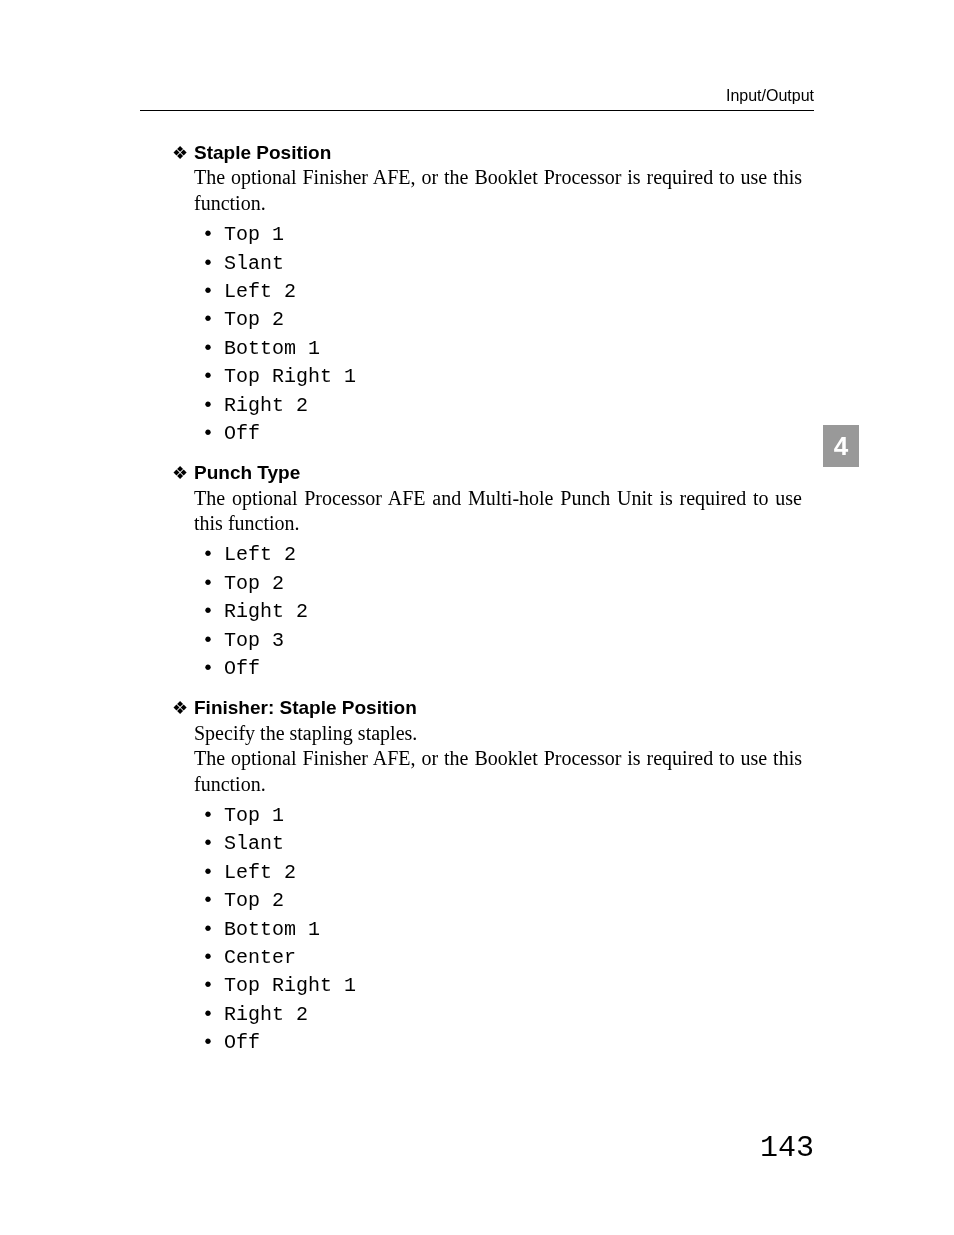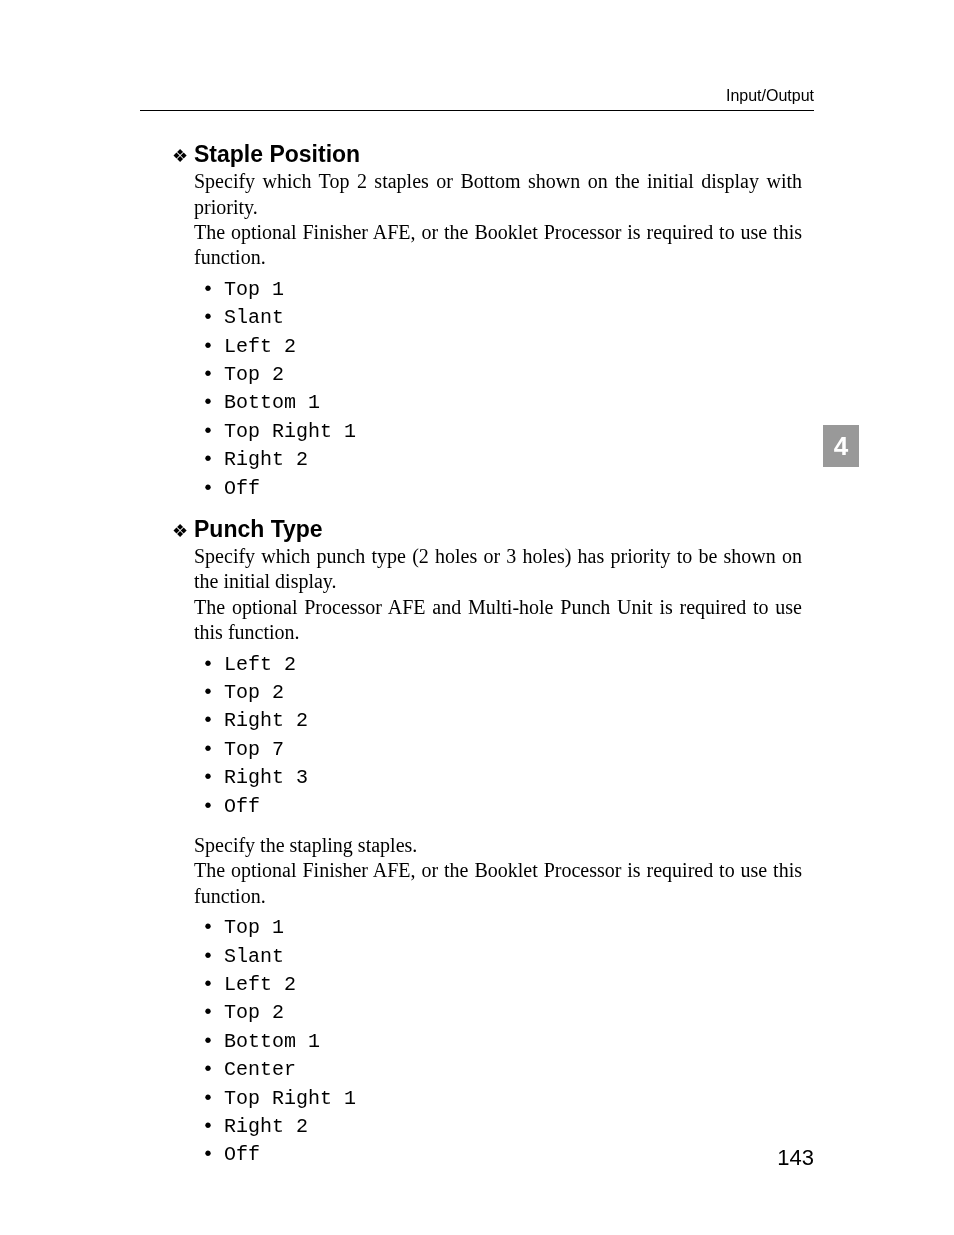--- a/index.html
+++ b/index.html
@@ -43,21 +43,21 @@
     margin-bottom: 14px;
   }
   .section-title-row .diamond {
     font-size: 18px;
     display: inline-block;
     width: 22px;
   }
   .section-title {
     font-family: Arial, Helvetica, sans-serif;
     font-weight: bold;
-    font-size: 23px;
+    font-size: 19px;
   }
   .section-body {
     margin-left: 22px;
     text-align: justify;
   }
   ul.bullets {
     list-style: none;
     padding: 0;
     margin: 6px 0 0 22px;
     font-family: Liberation Mono, monospace;
@@ -85,76 +85,76 @@
     font-family: Arial, Helvetica, sans-serif;
     font-weight: bold;
     font-size: 26px;
     display: flex;
     align-items: center;
     justify-content: center;
   }
   .page-number {
     position: absolute;
     right: 140px;
-    bottom: 64px;
-    font-size: 22px;
-    font-family: Liberation Sans, sans-serif;
+    bottom: 70px;
+    font-size: 30px;
+    font-family: Liberation Mono, monospace;
   }
 </style>
 </head>
 <body>
 
 <div class="page">
 
   <div class="running-head">Input/Output</div>
   <div class="running-rule"></div>
 
   <div class="chapter-tab">4</div>
 
   <div class="content">
 
     <div class="section">
       <div class="section-title-row">
         <span class="diamond">❖</span><span class="section-title">Staple Position</span>
       </div>
       <div class="section-body">
-        <div>Specify which Top 2 staples or Bottom shown on the initial display with priority.</div>
         <div>The optional Finisher AFE, or the Booklet Processor is required to use this function.</div>
       </div>
       <ul class="bullets">
         <li>Top 1</li>
         <li>Slant</li>
         <li>Left 2</li>
         <li>Top 2</li>
         <li>Bottom 1</li>
         <li>Top Right 1</li>
         <li>Right 2</li>
         <li>Off</li>
       </ul>
     </div>
 
     <div class="section">
       <div class="section-title-row">
         <span class="diamond">❖</span><span class="section-title">Punch Type</span>
       </div>
       <div class="section-body">
-        <div>Specify which punch type (2 holes or 3 holes) has priority to be shown on the initial display.</div>
         <div>The optional Processor AFE and Multi-hole Punch Unit is required to use this function.</div>
       </div>
       <ul class="bullets">
         <li>Left 2</li>
         <li>Top 2</li>
         <li>Right 2</li>
-        <li>Top 7</li>
-        <li>Right 3</li>
+        <li>Top 3</li>
         <li>Off</li>
       </ul>
     </div>
 
     <div class="section">
+      <div class="section-title-row">
+        <span class="diamond">❖</span><span class="section-title">Finisher: Staple Position</span>
+      </div>
       <div class="section-body">
         <div>Specify the stapling staples.</div>
         <div>The optional Finisher AFE, or the Booklet Processor is required to use this function.</div>
       </div>
       <ul class="bullets">
         <li>Top 1</li>
         <li>Slant</li>
         <li>Left 2</li>
         <li>Top 2</li>
         <li>Bottom 1</li>

